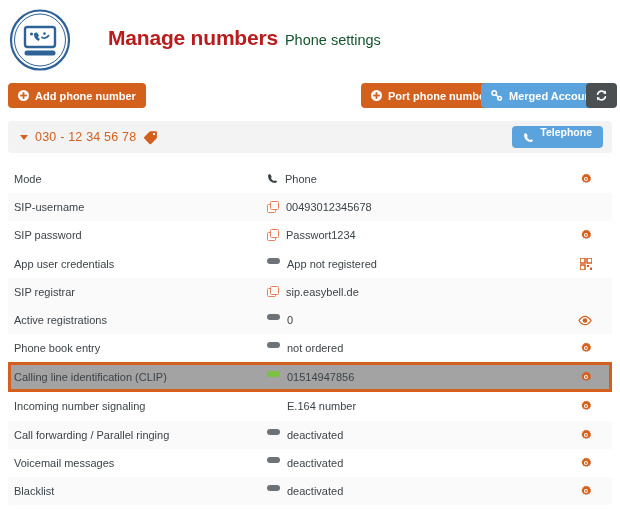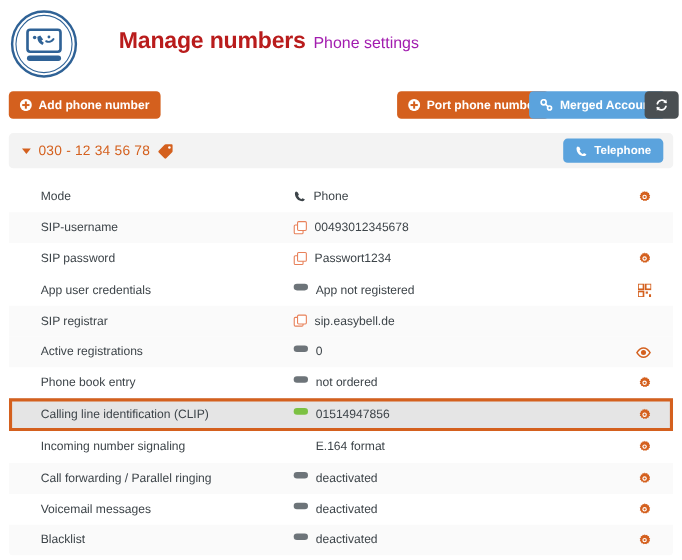--- a/index.html
+++ b/index.html
@@ -20,21 +20,21 @@
     position:absolute; left:9px; top:9px; width:62px; height:62px;
   }
   .title-wrap{
     position:absolute; left:108px; top:26px;
     display:flex; align-items:baseline; gap:7px;
   }
   .title-main{
     font-size:21px; font-weight:bold; color:#b91c1c; letter-spacing:-0.2px;
   }
   .title-sub{
-    font-size:14.5px; color:#a21caf; font-weight:normal;
+    font-size:14.5px; color:#14532d; font-weight:normal;
   }
 
   
   .btnbar{
     position:absolute; left:0; top:83px; width:508px; height:29px;
   }
   .btn{
     position:absolute; top:0; height:25px;
     border:none; border-radius:4px;
     color:#fff; font-family:"Liberation Sans", sans-serif;
@@ -64,48 +64,48 @@
   }
   .caret{
     width:0;height:0;border-left:4px solid transparent;border-right:4px solid transparent;
     border-top:5px solid #d4601e; display:block;
   }
   .num-text{ font-size:12.5px; color:#d4601e; letter-spacing:.2px; }
   .tele-btn{
     position:absolute; right:9px; top:5px; height:22px;
     background:#5ba3dd; border:none; border-radius:4px; color:#fff;
     font-family:"Liberation Sans", sans-serif; font-size:10.5px; font-weight:bold;
-    display:flex;align-items:center;gap:6px;padding:0 11px;cursor:pointer;
+    display:flex;gap:6px;padding:0 11px;cursor:pointer;
   }
 
   
   .table{
     position:absolute; left:8px; top:165px; width:604px;
     border-radius:4px; overflow:hidden;
   }
   .row{
     position:relative; height:28.2px; display:flex; align-items:center;
     background:#ffffff;
   }
   .row.alt{ background:#fafafa; }
   .row .label{
-    position:absolute; left:29px; font-size:11px; color:#3d4449;
+    position:absolute; left:6px; font-size:11px; color:#3d4449;
     white-space:nowrap;
   }
   .row .value{
     position:absolute; left:259px; font-size:11px; color:#3d4449;
     display:flex; align-items:flex-start; gap:7px; white-space:nowrap;
   }
   .row .action{
     position:absolute; right:20px; display:flex; align-items:center;
   }
 
   
   .row.highlight{
-    background:#e5e5e5;
+    background:#a3a3a3;
     box-shadow:inset 0 0 0 3px #d4601e;
     height:30px;
   }
 
   
   .pill{
     width:13px; height:6px; border-radius:3px; background:#6d7479; flex:none;
   }
   .pill.green{ background:#7cc142; }
 
@@ -336,21 +336,21 @@
             <circle cx="6" cy="6" r="2" fill="#fff"></circle>
             <circle cx="6" cy="6" r="1" fill="#d4601e"></circle>
           </svg>
         </span>
       </div>
     </div>
     <div class="row">
       <div class="label">Incoming number signaling</div>
       <div class="value">
         <span class="spacer"></span>
-        <span>E.164 format</span>
+        <span>E.164 number</span>
       </div>
       <div class="action">
         <span class="ico">
           <svg width="12" height="12" viewBox="0 0 12 12">
             <path d="M6 0.6l1 .9 1.3-.4.5 1.2 1.3.2-.1 1.3 1.1.8-.7 1.1.6 1.2-1.2.6-.2 1.3-1.3 0-.8 1-1.2-.5-1.2.5-.8-1-1.3 0-.2-1.3-1.2-.6.6-1.2-.7-1.1 1.1-.8-.1-1.3 1.3-.2.5-1.2 1.3.4z" fill="#d4601e"></path>
             <circle cx="6" cy="6" r="2" fill="#fff"></circle>
             <circle cx="6" cy="6" r="1" fill="#d4601e"></circle>
           </svg>
         </span>
       </div>

